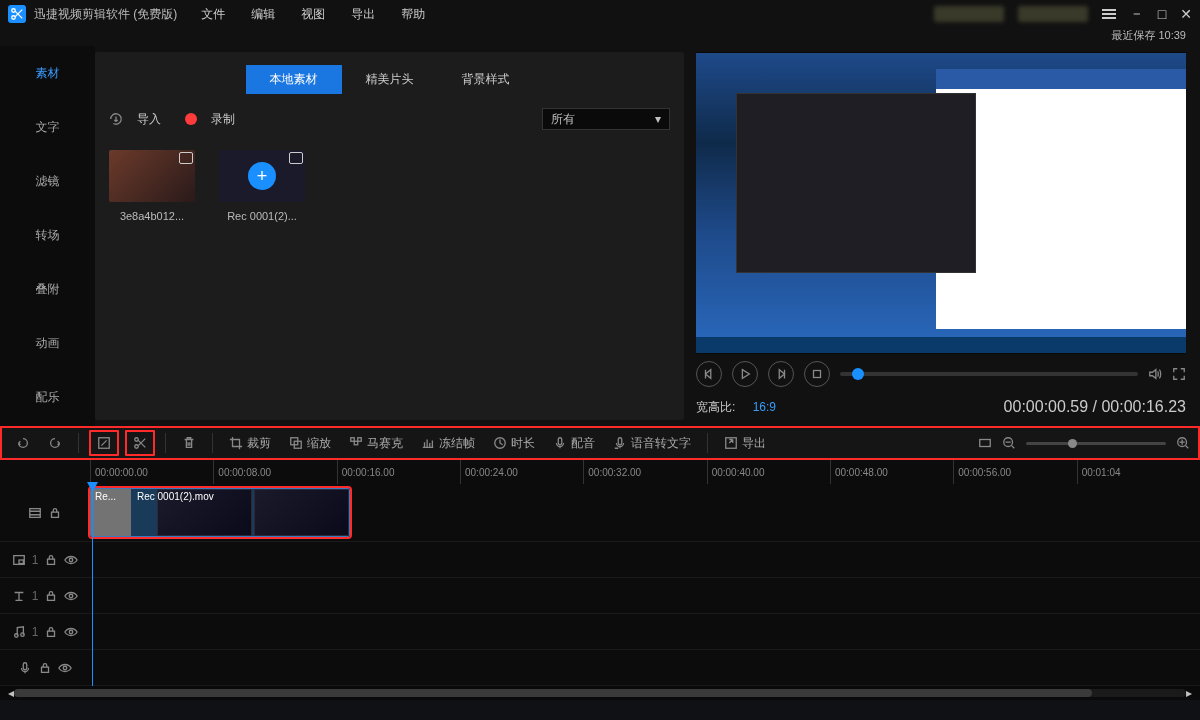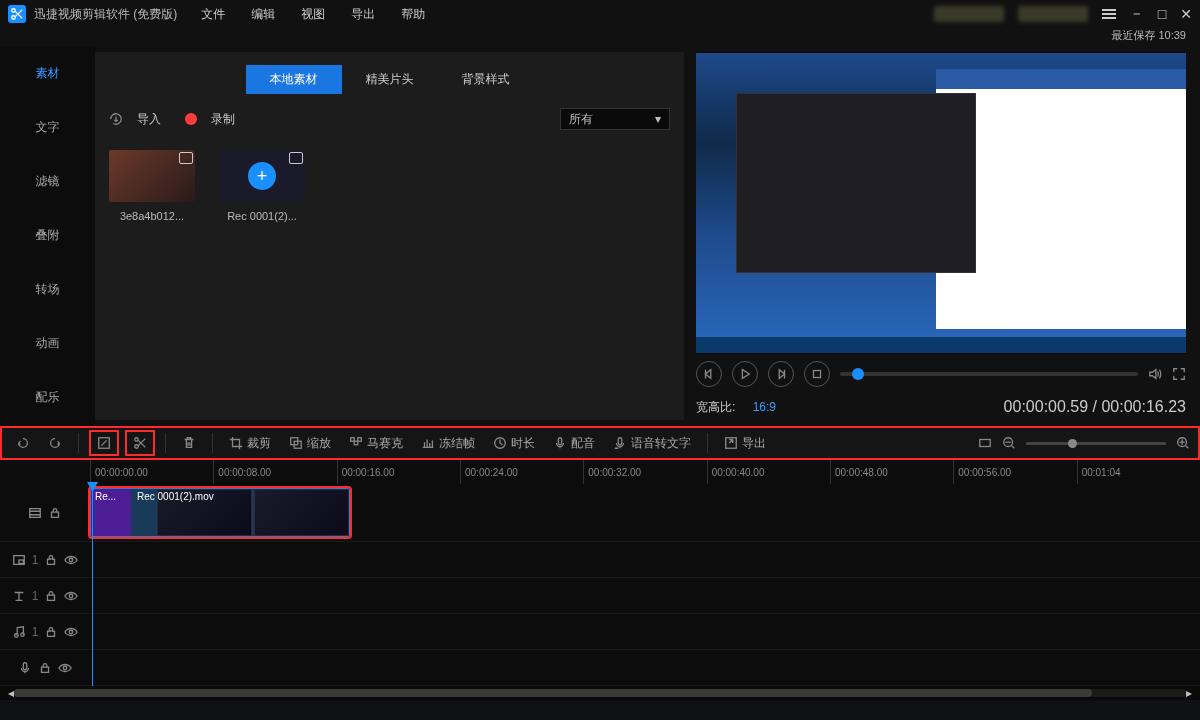--- a/index.html
+++ b/index.html
@@ -19,21 +19,21 @@
 .sidebar { width:95px; background:#0c0c0c; display:flex; flex-direction:column; }
 .sidebar .tab { height:54px; display:flex; align-items:center; justify-content:center; color:#aaa; cursor:pointer; }
 .sidebar .tab.active { color:#3a9bff; }
 .media-panel { flex:1; background:#1c1c1c; margin:6px 6px 6px 0; border-radius:2px; padding:10px 14px; display:flex; flex-direction:column; }
 .media-tabs { display:flex; gap:0; justify-content:center; height:34px; align-items:center; margin-bottom:8px; }
 .media-tabs .mt { padding:6px 24px; color:#ccc; cursor:pointer; }
 .media-tabs .mt.active { background:#1a76e0; color:#fff; }
 .media-tools { display:flex; align-items:center; gap:24px; height:30px; margin-bottom:10px; }
 .tool-btn { display:flex; align-items:center; gap:14px; color:#ccc; cursor:pointer; }
 .rec-dot { width:12px; height:12px; border-radius:50%; background:#ff3b3b; }
-.filter-dd { margin-left:auto; width:110px; height:22px; background:#0a0a0a; border:1px solid #333; display:flex; align-items:center; padding:0 8px; justify-content:space-between; cursor:pointer; }
+.filter-dd { margin-left:auto; width:128px; height:22px; background:#0a0a0a; border:1px solid #333; display:flex; align-items:center; padding:0 8px; justify-content:space-between; cursor:pointer; }
 .media-thumbs { display:flex; gap:24px; padding-top:6px; }
 .thumb { width:86px; text-align:center; }
 .thumb .img { width:86px; height:52px; background:#333; border-radius:2px; position:relative; overflow:hidden; }
 .thumb .img.people { background:linear-gradient(135deg,#6b3a2a,#2a1a1a); }
 .thumb .img.rec { background:#1a1a2a; display:flex; align-items:center; justify-content:center; }
 .thumb .img .play-badge { position:absolute; top:2px; right:2px; width:14px; height:12px; border:1px solid #ccc; border-radius:2px; }
 .thumb .plus { width:28px; height:28px; border-radius:50%; background:#1a8fff; color:#fff; display:flex; align-items:center; justify-content:center; position:absolute; top:12px; left:29px; font-size:18px; }
 .thumb .label { margin-top:8px; color:#bbb; font-size:11px; white-space:nowrap; overflow:hidden; text-overflow:ellipsis; }
 .preview { width:510px; padding:6px 14px 6px 6px; display:flex; flex-direction:column; }
 .preview .screen { flex:1; background:#0a0a0a; display:flex; align-items:center; justify-content:center; overflow:hidden; }
@@ -109,22 +109,22 @@
     <span class="win-btn">✕</span>
   </div>
 </div>
 <div class="save-bar">最近保存 10:39</div>
 
 <div class="upper">
   <div class="sidebar">
     <div class="tab active">素材</div>
     <div class="tab">文字</div>
     <div class="tab">滤镜</div>
+    <div class="tab">转场</div>
     <div class="tab">叠附</div>
-    <div class="tab">转场</div>
     <div class="tab">动画</div>
     <div class="tab">配乐</div>
   </div>
 
   <div class="media-panel">
     <div class="media-tabs">
       <div class="mt active">本地素材</div>
       <div class="mt">精美片头</div>
       <div class="mt">背景样式</div>
     </div>
@@ -355,21 +355,21 @@
           </span>
         <span class="icon16">
             <svg viewBox="0 0 16 16">
               <rect x="4" y="7" width="8" height="6"></rect>
               <path d="M6 7V5a2 2 0 0 1 4 0v2"></path>
             </svg>
           </span>
       </div>
       <div class="lane">
         <div class="clip highlighted" style="left:0;width:260px">
-          <div style="position:absolute;left:0;top:0;bottom:0;width:40px;background:#4c1d95;">
+          <div style="position:absolute;left:0;top:0;bottom:0;width:40px;background:#737373;">
             <span class="clip-label">Re...</span>
           </div>
           <div style="position:absolute;left:42px;top:0;bottom:0;right:0;background:#1a3a5a;display:flex;align-items:center;">
             <span class="clip-label" style="left:4px">Rec 0001(2).mov</span>
             <div class="cthumb" style="margin-left:24px"></div>
             <div class="cthumb"></div>
           </div>
         </div>
       </div>
     </div>

